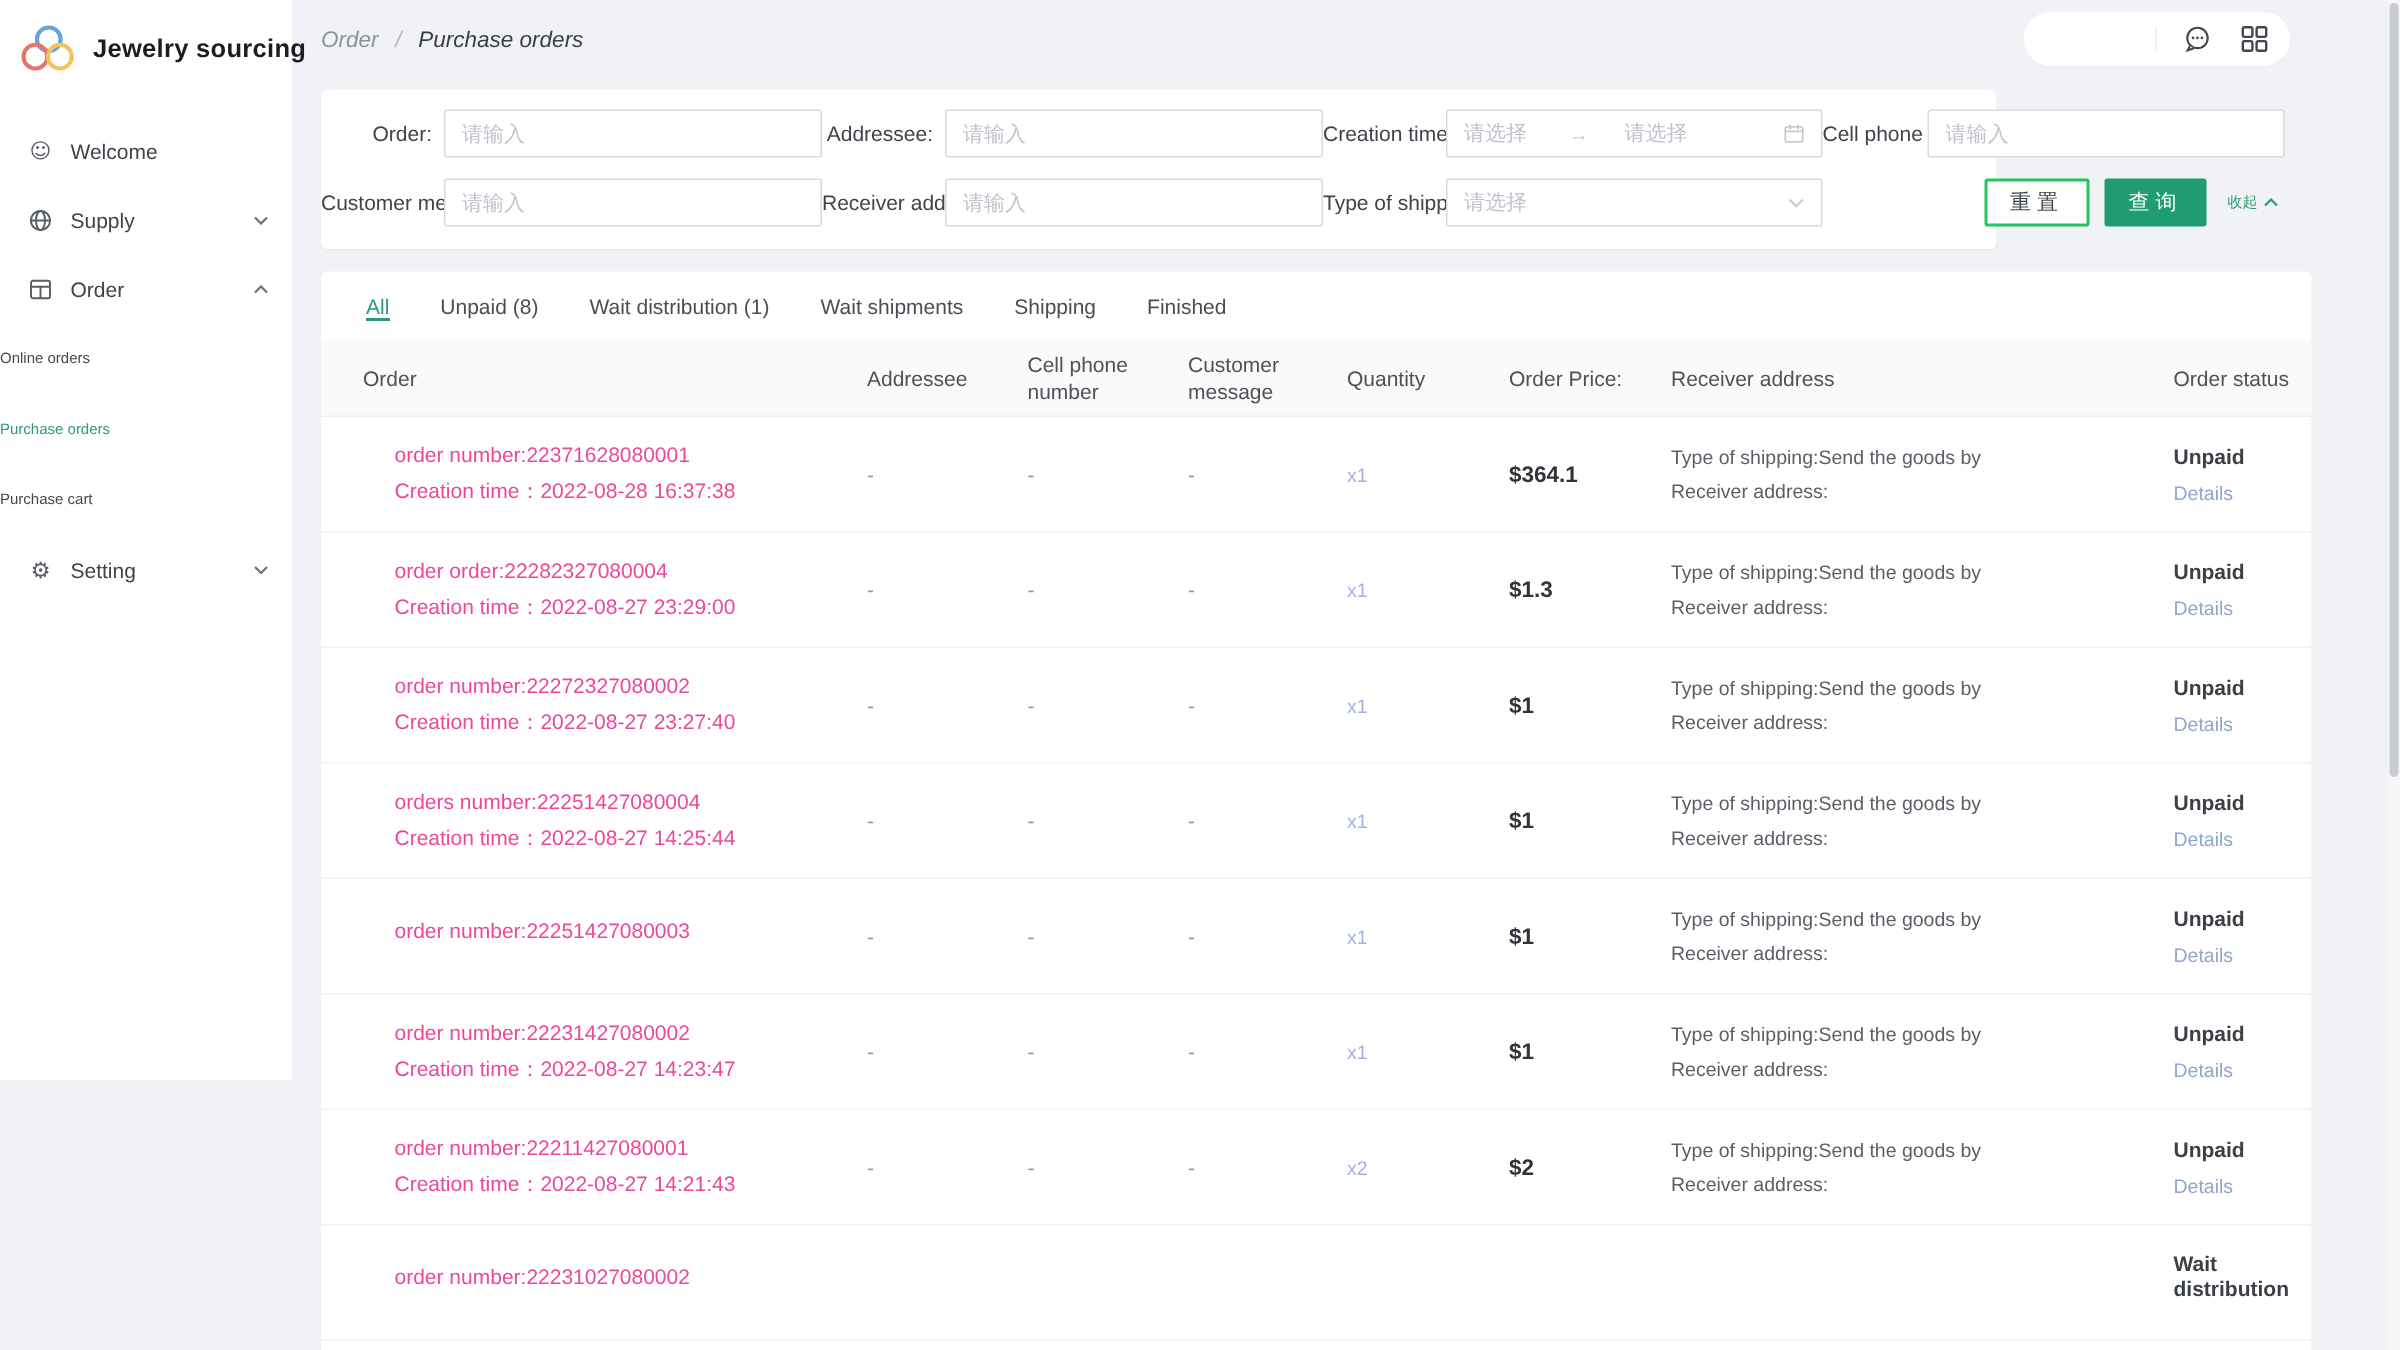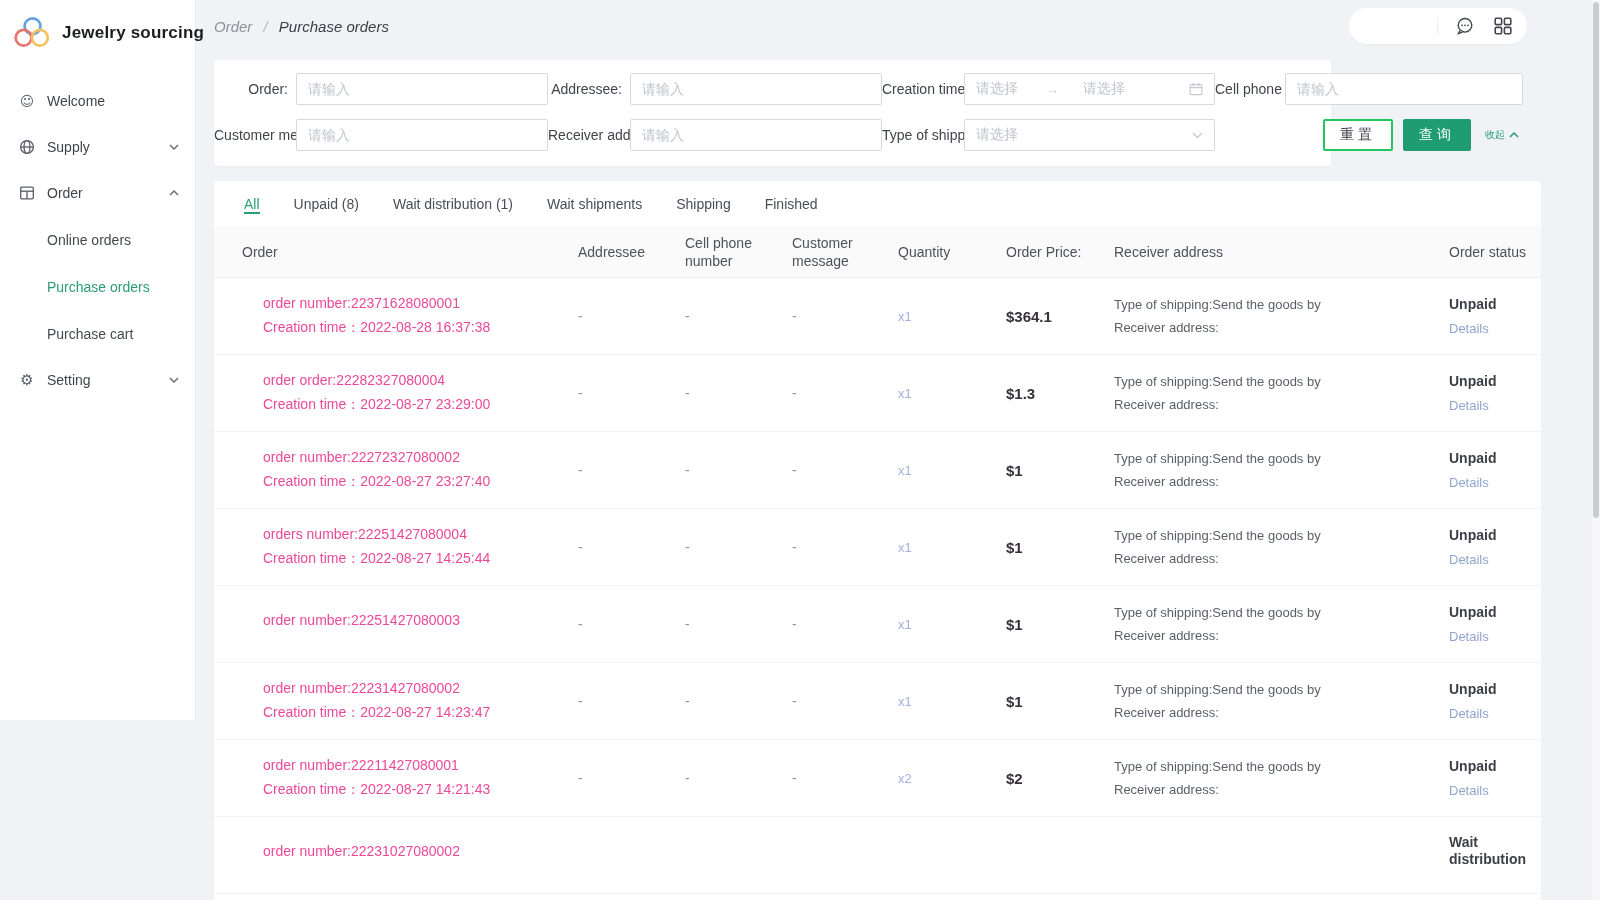--- a/index.html
+++ b/index.html
@@ -9,22 +9,22 @@
   
   .sidebar { position:absolute; left:0; top:0; width:196px; height:720px; background:#fff;
              border-right:1px solid #ebedf0; z-index:3; }
   .logo-row { display:flex; align-items:center; gap:10px; padding:15px 10px 16px 12px; }
   .brand { font-size:17px; font-weight:bold; color:#1b1d20; letter-spacing:.2px; white-space:nowrap; }
   .nav { padding-top:12px; }
   .menu-item { display:flex; align-items:center; height:46px; padding:0 16px 0 18px;
                font-size:14px; color:#3f444b; cursor:pointer; }
   .mi-icon { width:18px; margin-right:11px; display:flex; align-items:center; justify-content:center; color:#585e66; }
   .chev { margin-left:auto; display:flex; color:#6b7077; }
-  .submenu-item { height:47px; display:flex; align-items:center; padding-left:47px;
-                  font-size:14px; color:#45494f; cursor:pointer; }
+  .submenu-item { height:47px; display:flex; align-items:center; 
+                  font-size:10px; color:#45494f; cursor:pointer; }
   .submenu-item.active { color:#2a9d74; }
   .gear-glyph { font-family:"DejaVu Sans", sans-serif; font-size:15px; line-height:1; }
   .smile-glyph { font-family:"DejaVu Sans", sans-serif; font-size:14px; line-height:1; }
 
   
   .main { position:absolute; left:197px; top:0; width:1403px; height:900px; }
   .topbar { height:52px; position:relative; display:flex; align-items:center; padding-left:17px; }
   .breadcrumb { font-size:15px;font-style:italic; }
   .bc-parent { color:#8c9199; cursor:pointer; }
   .bc-sep { color:#b3b7bd; margin:0 7px; }

